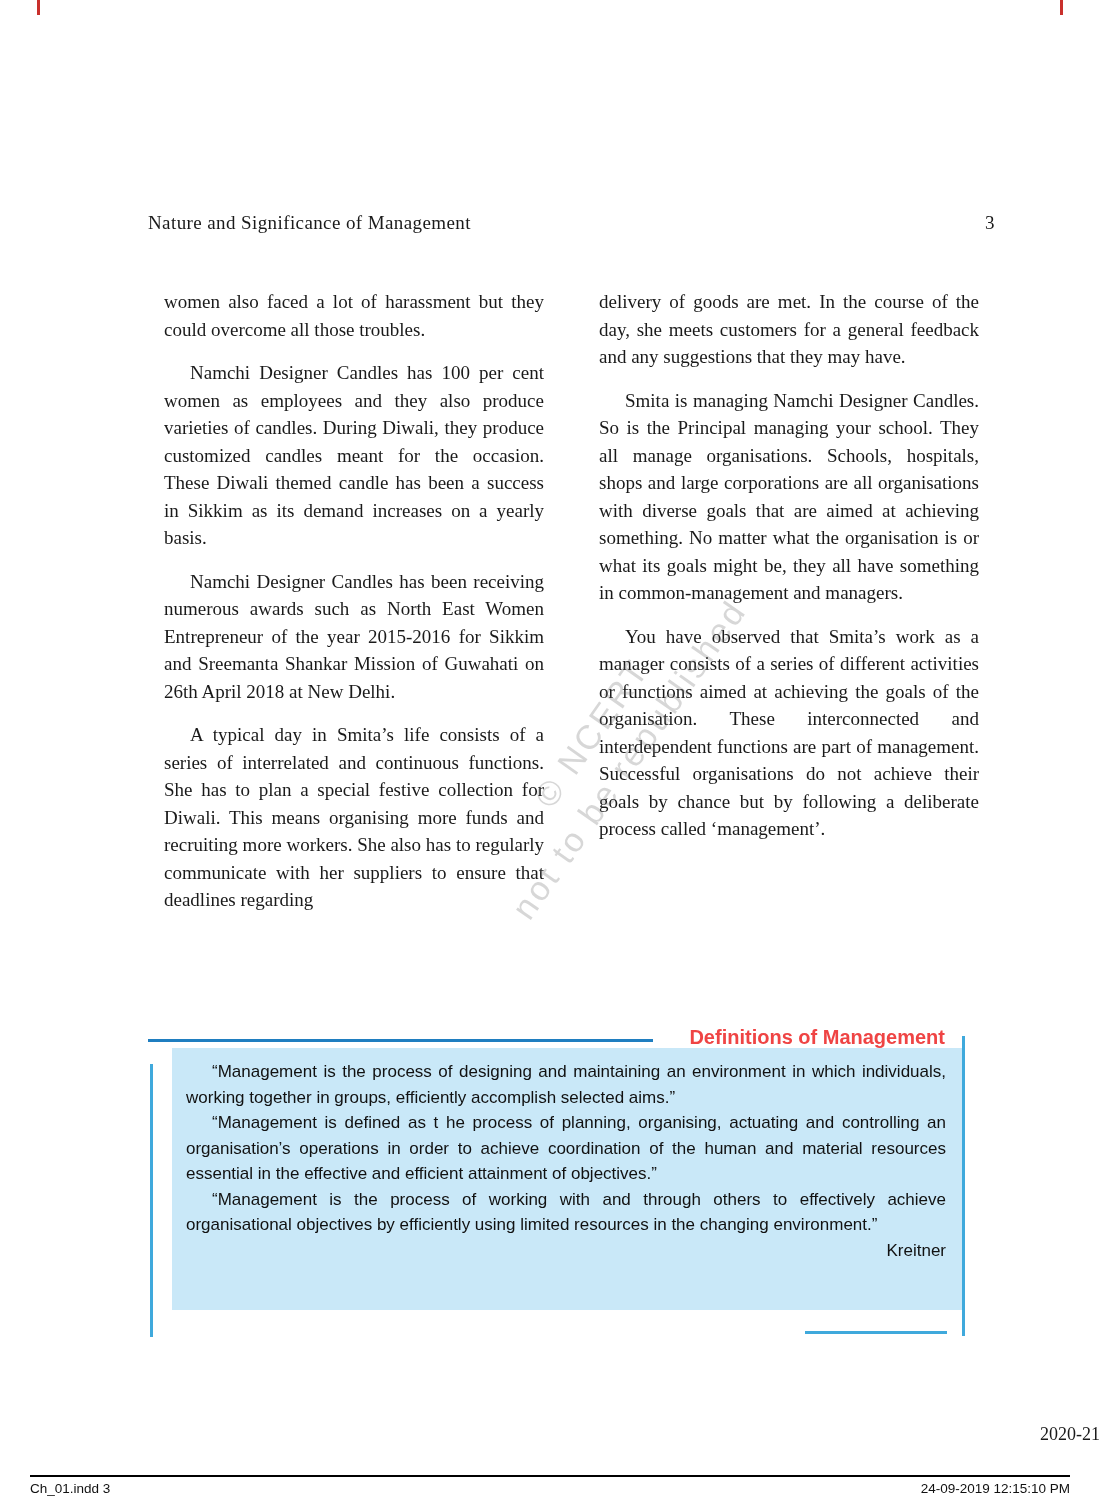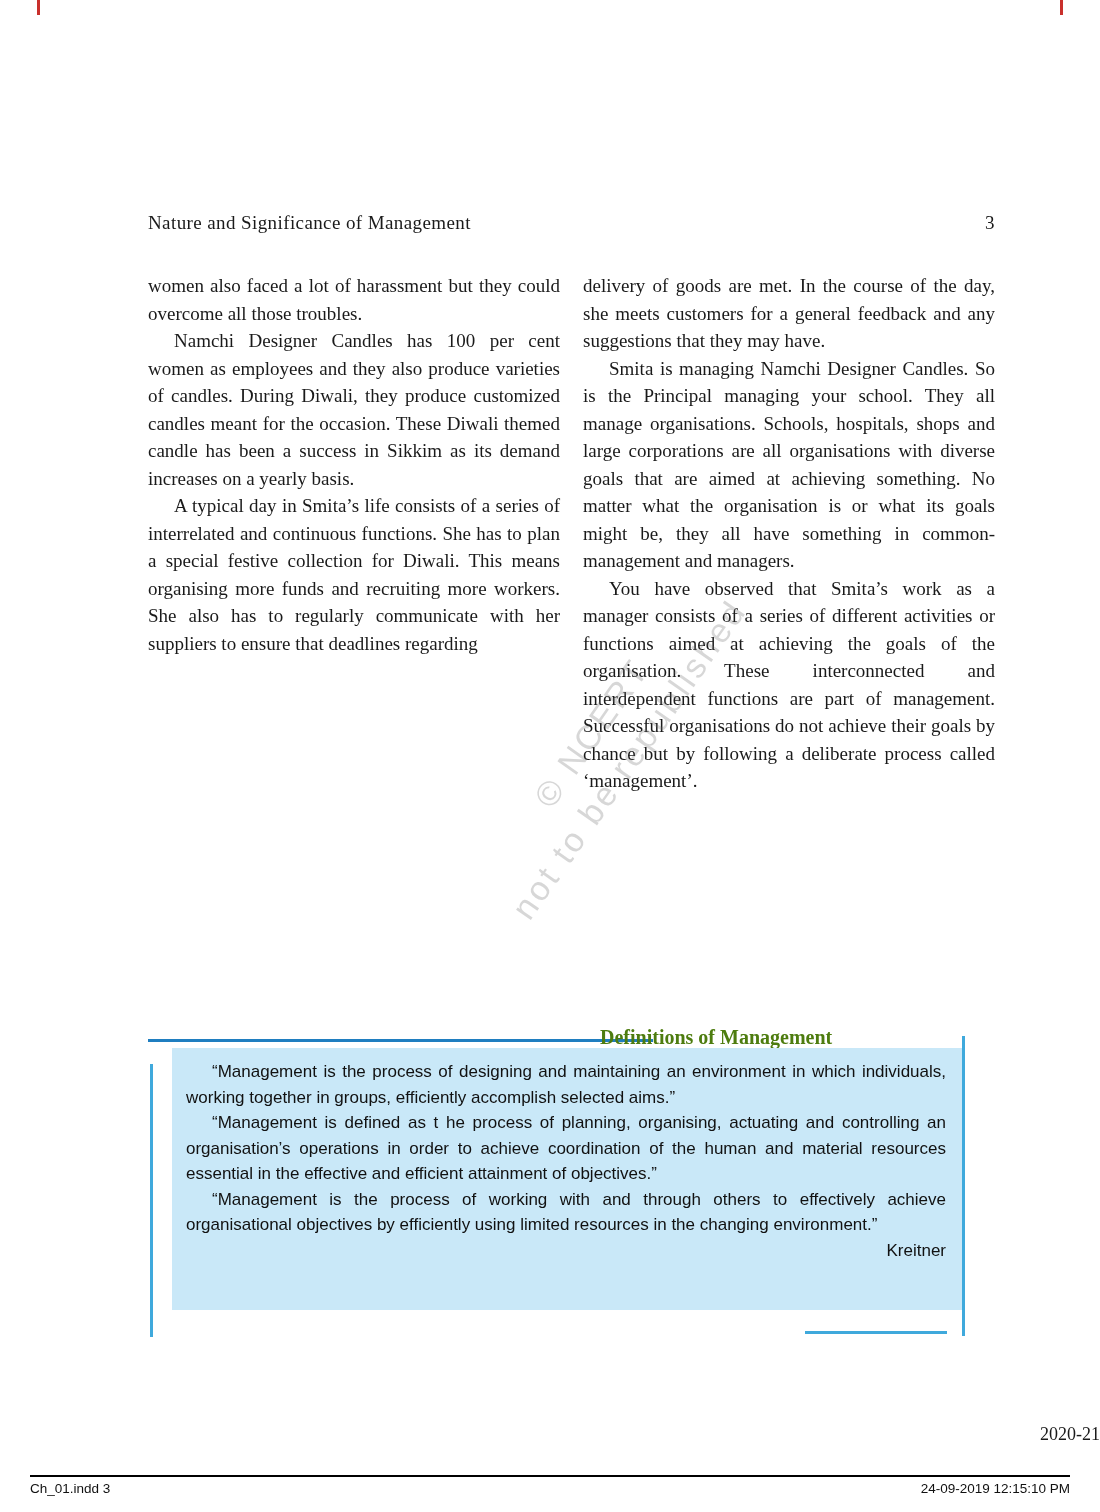--- a/index.html
+++ b/index.html
@@ -25,41 +25,42 @@
   }
 
   
   .col{
     position:absolute;top:272px;width:412px;
     font-size:19px;line-height:27.5px;
     text-align:justify;
   }
   .col.left{left:148px;}
   .col.right{left:583px;}
-  .col p{margin:0;}
+  .col p{margin:16px;}
   .col p.indent{text-indent:26px;}
 
   
   .watermark{
     position:absolute;left:400px;top:700px;width:420px;
     transform:rotate(-55deg);
     transform-origin:center;
     text-align:center;
     color:rgba(110,110,110,0.28);
     font-family:"Liberation Sans", sans-serif;
     font-size:34px;line-height:46px;letter-spacing:3px;
     pointer-events:none;
   }
 
   
   .def-heading{
     position:absolute;left:600px;top:1026px;width:345px;
-    font-family:Liberation Serif, serif;
+    text-align:right;
+    font-family:Liberation Sans, sans-serif;
     font-weight:bold;font-size:20px;
-    color:#4d7c0f;
+    color:#ef4444;
   }
   .rule{position:absolute;background:#1f7ec0;}
   .rule.top-left{left:148px;top:1039px;width:505px;height:3px;}
   .rule.vert-left{left:150px;top:1064px;width:3px;height:273px;background:#3fa9dc;}
   .rule.vert-right{left:962px;top:1036px;width:3px;height:300px;background:#3fa9dc;}
   .rule.bottom-right{left:805px;top:1331px;width:142px;height:3px;background:#3fa9dc;}
 
   .def-box{
     position:absolute;left:172px;top:1048px;width:790px;height:262px;
     background:#c9e8f8;
@@ -94,20 +95,21 @@
   <div class="crop right"></div>
 
   <div class="header-row">
     <span>Nature and Significance of Management</span>
     <span>3</span>
   </div>
 
   <div class="col left">
     <p>women also faced a lot of harassment but they could overcome all those troubles.</p>
     <p class="indent">Namchi Designer Candles has 100 per cent women as employees and they also produce varieties of candles. During Diwali, they produce customized candles meant for the occasion. These Diwali themed candle has been a success in Sikkim as its demand increases on a yearly basis.</p>
+    <p class="indent">Namchi Designer Candles has been receiving numerous awards such as North East Women Entrepreneur of the year 2015-2016 for Sikkim and Sreemanta Shankar Mission of Guwahati on 26th April 2018 at New Delhi.</p>
     <p class="indent">A typical day in Smita’s life consists of a series of interrelated and continuous functions. She has to plan a special festive collection for Diwali. This means organising more funds and recruiting more workers. She also has to regularly communicate with her suppliers to ensure that deadlines regarding</p>
   </div>
 
   <div class="col right">
     <p>delivery of goods are met. In the course of the day, she meets customers for a general feedback and any suggestions that they may have.</p>
     <p class="indent">Smita is managing Namchi Designer Candles. So is the Principal managing your school. They all manage organisations. Schools, hospitals, shops and large corporations are all organisations with diverse goals that are aimed at achieving something. No matter what the organisation is or what its goals might be, they all have something in common-management and managers.</p>
     <p class="indent">You have observed that Smita’s work as a manager consists of a series of different activities or functions aimed at achieving the goals of the organisation. These interconnected and interdependent functions are part of management. Successful organisations do not achieve their goals by chance but by following a deliberate process called ‘management’.</p>
   </div>
 
   <div class="watermark">

